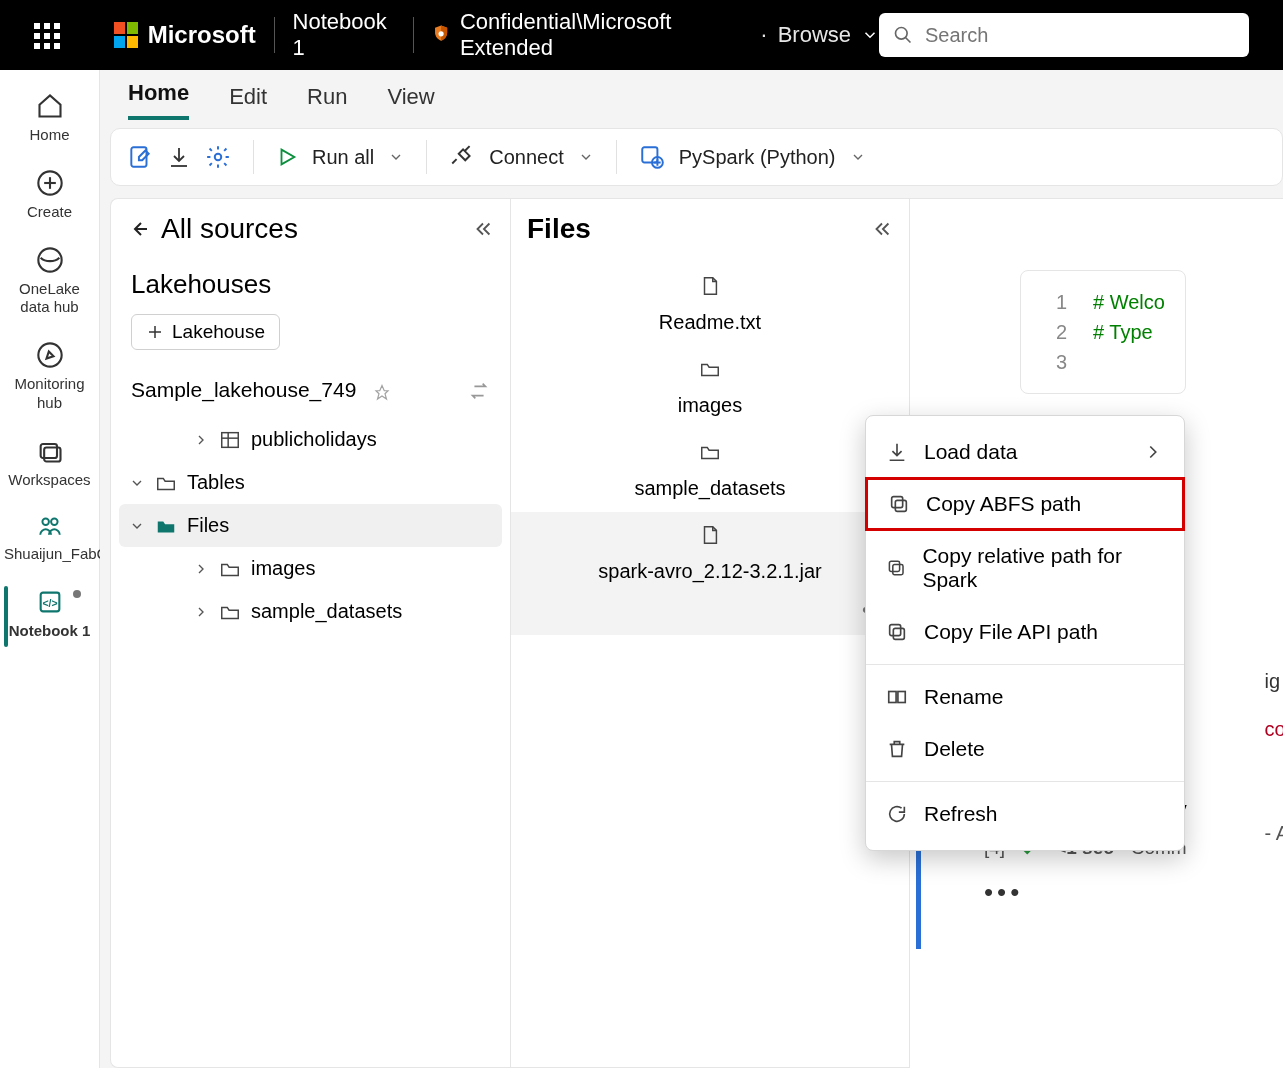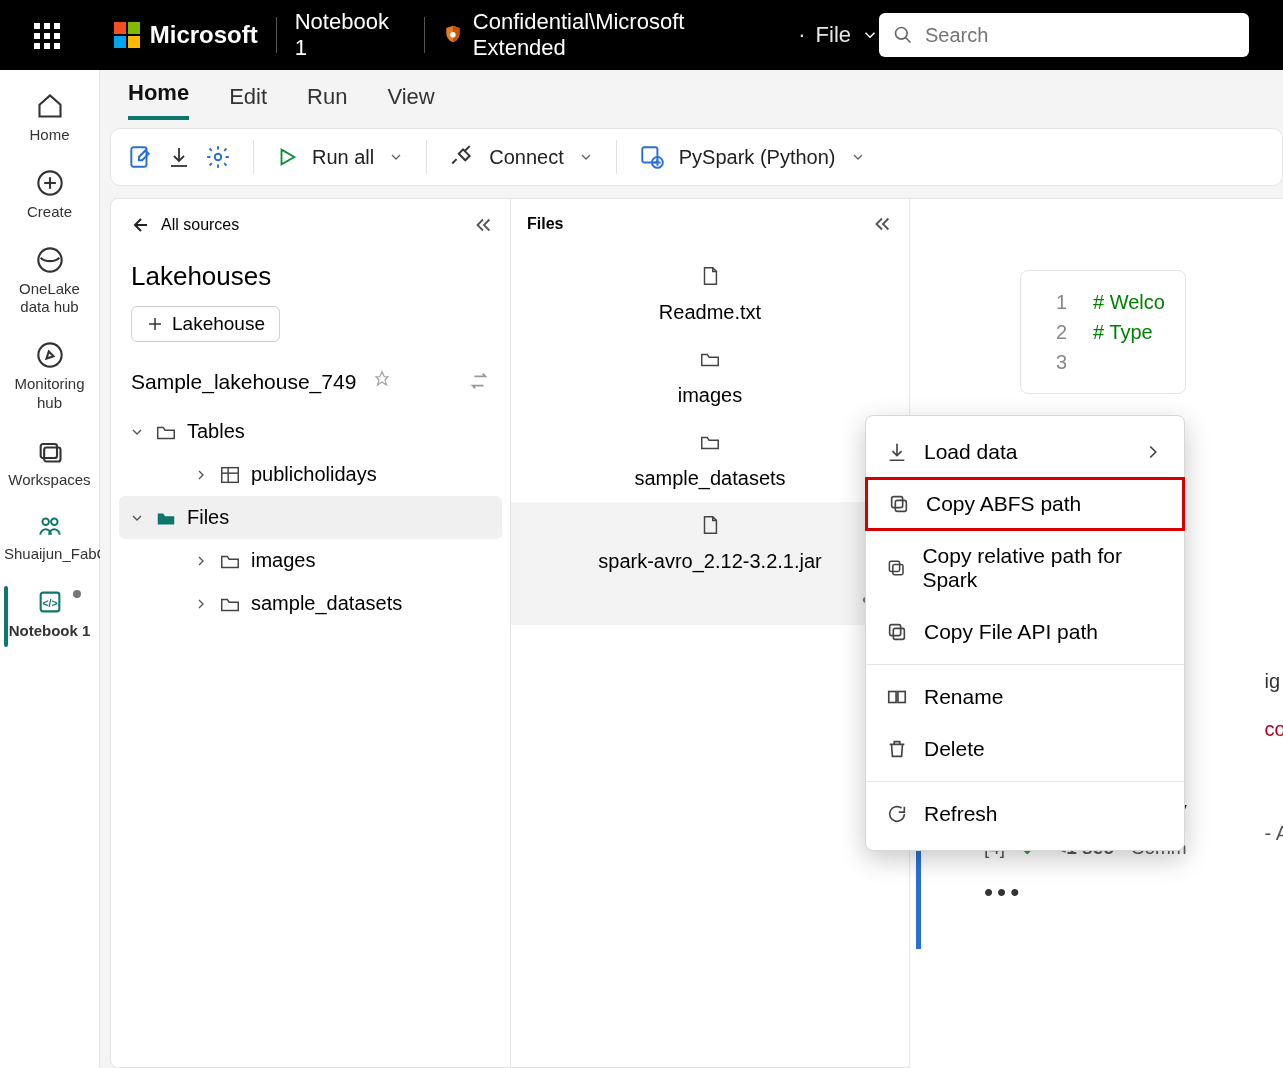--- a/index.html
+++ b/index.html
@@ -45,27 +45,27 @@
   .play{ color:#0a8f3c; }
   .runall{ display:flex; align-items:center; gap:10px;}
   .tool-chev{ width:16px;height:16px;stroke:#666;fill:none;stroke-width:2;}
 
   .workspace{ flex:1; display:flex; margin:12px 0 0 10px; gap:0; }
 
   
   .panel{ background:#fff; border:1px solid #e5e5e5; border-radius:8px; }
   .panel.left{ width:400px; margin-right:0; border-top-right-radius:0; border-bottom-right-radius:0; border-right:none;}
   .panel.mid{ width:400px; border-radius:0; border-left:1px solid #e5e5e5; border-right:1px solid #e5e5e5;}
-  .panel-header{ display:flex; align-items:center; padding:14px 16px; font-size:16px;}
+  .panel-header{ display:flex; align-items:center; padding:14px 16px; font-size:28px;}
   .panel-header .title{ font-weight:400; flex:1;}
   .dbl-chev{ width:22px; height:22px; stroke:#555; fill:none; stroke-width:2;}
   .arrow-left{ width:24px;height:24px; stroke:#222; fill:none; stroke-width:2; margin-right:10px;}
   .lh-title{ font-size:26px; font-weight:400; padding: 10px 20px 14px; }
   .add-lh{ margin:0 20px 18px; display:inline-flex; align-items:center; gap:8px; border:1px solid #d0d0d0; border-radius:6px; padding:6px 14px; font-size:19px;}
-  .lh-name{ display:flex; align-items:flex-start; gap:17px; padding:10px 20px; font-size:21px;}
+  .lh-name{ display:flex; align-items:flex-end; gap:17px; padding:10px 20px; font-size:21px;}
   .lh-name .pin{opacity:.6;}
   .lh-name .swap{ margin-left:auto; opacity:.6;}
   .tree{ padding:6px 8px; font-size:20px;}
   .tree-row{ display:flex; align-items:center; gap:10px; padding:10px 10px; border-radius:6px;}
   .tree-row.selected{ background:#f0f0f0;}
   .tree-row .indent2{ width:54px;}
   .tree-chev{ width:16px;height:16px; stroke:#555; fill:none; stroke-width:2;}
   .ico{ width:22px;height:22px;}
   .folder-open{ color:#0f766e;}
   .file-list{ padding:4px 0;}
@@ -128,21 +128,21 @@
   <span class="shield-icon">
     <svg viewBox="0 0 24 24">
         <path d="M12 2 L20 5 V11 C20 17 16 21 12 22 C8 21 4 17 4 11 V5 Z" fill="#e77c22"></path>
         <path d="M12 2 L20 5 V11 C20 17 16 21 12 22 Z" fill="#c75500"></path>
         <circle cx="12" cy="13" r="3.4" fill="#fff"></circle>
       </svg>
   </span>
   <span>Confidential\Microsoft Extended</span>
   <div class="saved-wrap">
     <span>·</span>
-    <span>File</span>
+    <span>Browse</span>
     <svg class="chev" viewBox="0 0 24 24">
         <path d="M6 9l6 6 6-6" stroke="#fff" fill="none" stroke-width="2"></path>
       </svg>
   </div>
   <div class="searchbox">
     <svg class="mag" viewBox="0 0 24 24">
         <circle cx="10" cy="10" r="7"></circle>
         <line x1="15" y1="15" x2="21" y2="21"></line>
       </svg>
     <input placeholder="Search" style="">
@@ -292,39 +292,39 @@
           <svg class="pin" width="18" height="18" viewBox="0 0 24 24" fill="none" stroke="#666" stroke-width="1.6">
               <path d="M12 2l3 7h5l-4 4 2 7-6-4-6 4 2-7-4-4h5z"></path>
             </svg>
           <svg class="swap" width="22" height="22" viewBox="0 0 24 24" fill="none" stroke="#555" stroke-width="1.8">
               <path d="M7 7h12l-3-3M17 17H5l3 3"></path>
             </svg>
         </div>
 
         <div class="tree">
           <div class="tree-row">
-            <svg class="tree-chev" viewBox="0 0 24 24">
-                <path d="M6 9l6 6 6-6"></path>
-              </svg>
-            <svg class="ico" viewBox="0 0 24 24" fill="none" stroke="#444" stroke-width="1.6">
-                <path d="M3 7h6l2 3h10v9H3z"></path>
-              </svg>
-            <span>Tables</span>
-          </div>
-          <div class="tree-row">
             <span class="indent2"></span>
             <svg class="tree-chev" viewBox="0 0 24 24">
                 <path d="M9 6l6 6-6 6"></path>
               </svg>
             <svg class="ico" viewBox="0 0 24 24" fill="none" stroke="#444" stroke-width="1.6">
                 <rect x="3" y="4" width="18" height="16"></rect>
                 <line x1="3" y1="10" x2="21" y2="10"></line>
                 <line x1="10" y1="4" x2="10" y2="20"></line>
               </svg>
             <span>publicholidays</span>
+          </div>
+          <div class="tree-row">
+            <svg class="tree-chev" viewBox="0 0 24 24">
+                <path d="M6 9l6 6 6-6"></path>
+              </svg>
+            <svg class="ico" viewBox="0 0 24 24" fill="none" stroke="#444" stroke-width="1.6">
+                <path d="M3 7h6l2 3h10v9H3z"></path>
+              </svg>
+            <span>Tables</span>
           </div>
           <div class="tree-row selected">
             <svg class="tree-chev" viewBox="0 0 24 24">
                 <path d="M6 9l6 6 6-6"></path>
               </svg>
             <svg class="ico folder-open" viewBox="0 0 24 24" fill="#0f766e" stroke="#0f766e" stroke-width="0">
                 <path d="M3 7h6l2 3h10v9H3z"></path>
               </svg>
             <span>Files</span>
           </div>

